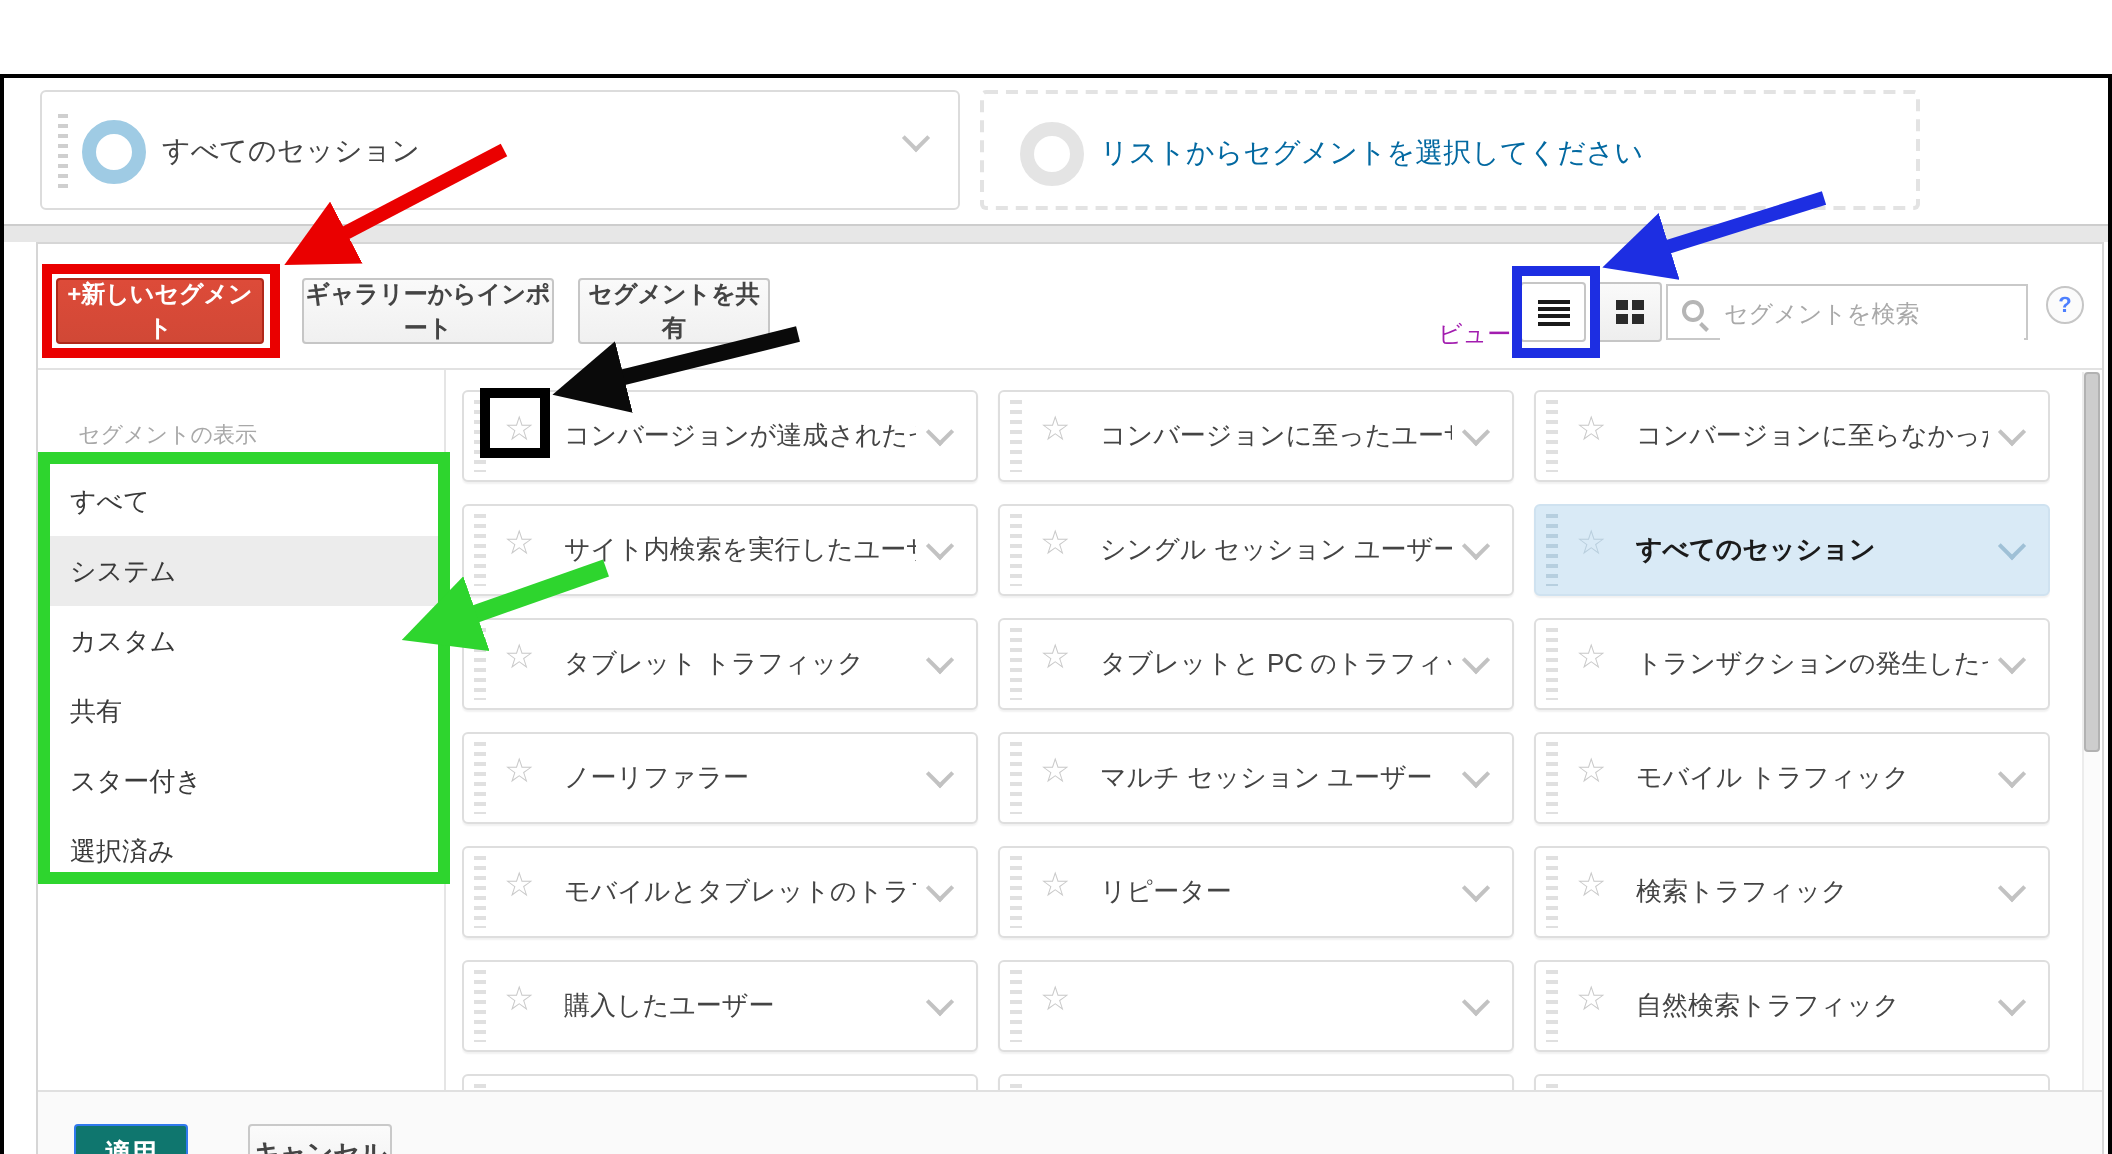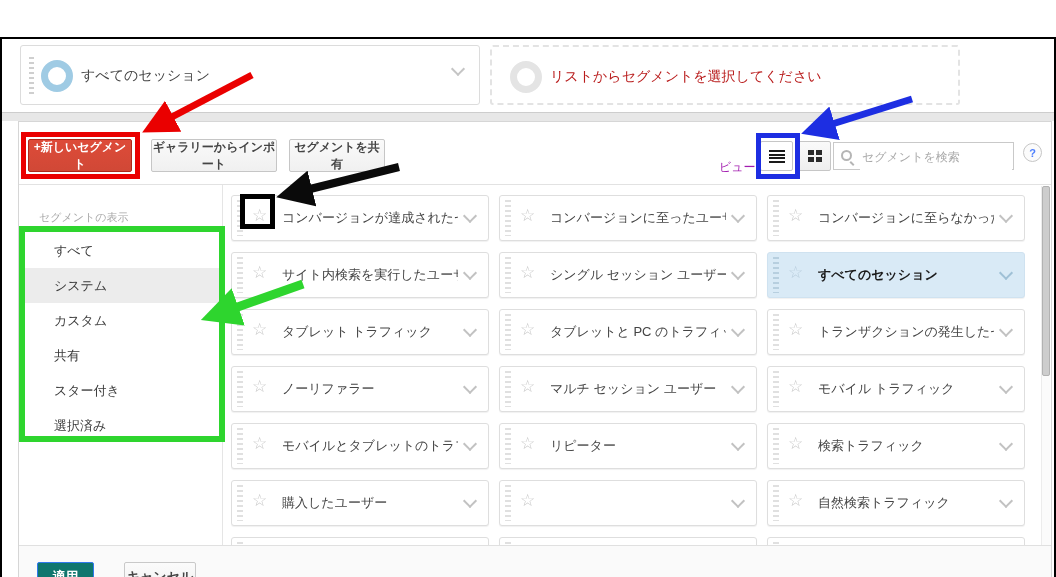--- a/index.html
+++ b/index.html
@@ -14,21 +14,21 @@
   .seg-box{position:absolute;top:6px;height:60px;box-sizing:border-box;background:#fff;
     border:1px solid #dcdcdc;border-radius:3px;}
   .seg-box.current{left:18px;width:460px;}
   .seg-box.empty{left:488px;width:470px;border:2px dashed #e3e3e3;}
   .seg-drag{position:absolute;left:8px;top:11px;width:5px;height:38px;
     background:repeating-linear-gradient(to bottom,#cfcfcf 0 2px,transparent 2px 5px);}
   .donut{position:absolute;left:20px;top:14px;width:18px;height:18px;border-radius:50%;
     border:7px solid #9fcbe4;background:#fff;}
   .donut.gray{border-color:#e4e4e4;}
   .seg-label{position:absolute;left:60px;top:21px;font-size:14px;color:#444;}
-  .seg-label.muted{color:#b91c1c;}
+  .seg-label.muted{color:#0369a1;}
   .chev{display:inline-block;width:8px;height:8px;border-right:2px solid #c5c5c5;
     border-bottom:2px solid #c5c5c5;transform:rotate(45deg);}
   .seg-box .chev{position:absolute;right:16px;top:18px;}
   .band{position:absolute;left:0;top:73px;width:100%;height:9px;background:#e7e7e7;
     border-top:1px solid #cdcdcd;box-sizing:border-box;}
   
   .panel{position:absolute;left:16px;top:82px;width:1034px;height:482px;box-sizing:border-box;
     background:#fff;border:1px solid #d6d6d6;}
   .toolbar{position:absolute;left:0;top:0;width:100%;height:63px;border-bottom:1px solid #e2e2e2;box-sizing:border-box;}
   .btn{position:absolute;top:17px;height:33px;box-sizing:border-box;border-radius:2px;
@@ -57,21 +57,21 @@
   .mag::after{content:"";position:absolute;left:8px;top:9px;width:2px;height:5px;background:#b5b5b5;
     transform:rotate(-45deg);}
   .help{position:absolute;left:1004px;top:21px;width:19px;height:19px;box-sizing:border-box;border-radius:50%;
     border:1px solid #c6c6c6;background:#fbfbfb;color:#4d7ffe;font-size:11px;font-weight:bold;
     display:flex;align-items:center;justify-content:center;cursor:pointer;}
   
   .sidebar{position:absolute;left:0;top:63px;width:204px;height:360px;box-sizing:border-box;
     border-right:1px solid #e5e5e5;background:#fff;}
   .sb-title{position:absolute;left:20px;top:25px;font-size:11px;color:#a8a8a8;}
   .sb-items{position:absolute;left:0;top:48px;width:100%;}
-  .sb-item{height:35px;line-height:35px;padding-left:35px;font-size:13px;color:#3a3a3a;cursor:pointer;}
+  .sb-item{height:35px;line-height:35px;padding-left:16px;font-size:13px;color:#3a3a3a;cursor:pointer;}
   .sb-item.active{background:#ececec;}
   
   .cards{position:absolute;left:212px;top:73px;width:794px;height:350px;overflow:hidden;
     display:grid;grid-template-columns:repeat(3,1fr);column-gap:10px;row-gap:11px;grid-auto-rows:46px;}
   .card{position:relative;box-sizing:border-box;background:#fff;border:1px solid #dedede;border-radius:3px;
     box-shadow:0 1px 1px rgba(0,0,0,.06);cursor:pointer;}
   .card .dots{position:absolute;left:5px;top:4px;width:6px;height:36px;
     background:repeating-linear-gradient(to bottom,#e0e0e0 0 2px,transparent 2px 5px);}
   .card .star{position:absolute;left:20px;top:9px;font-size:17px;color:#c9c9c9;cursor:pointer;}
   .card .clabel{position:absolute;left:50px;top:13px;right:30px;font-size:13px;color:#444;

